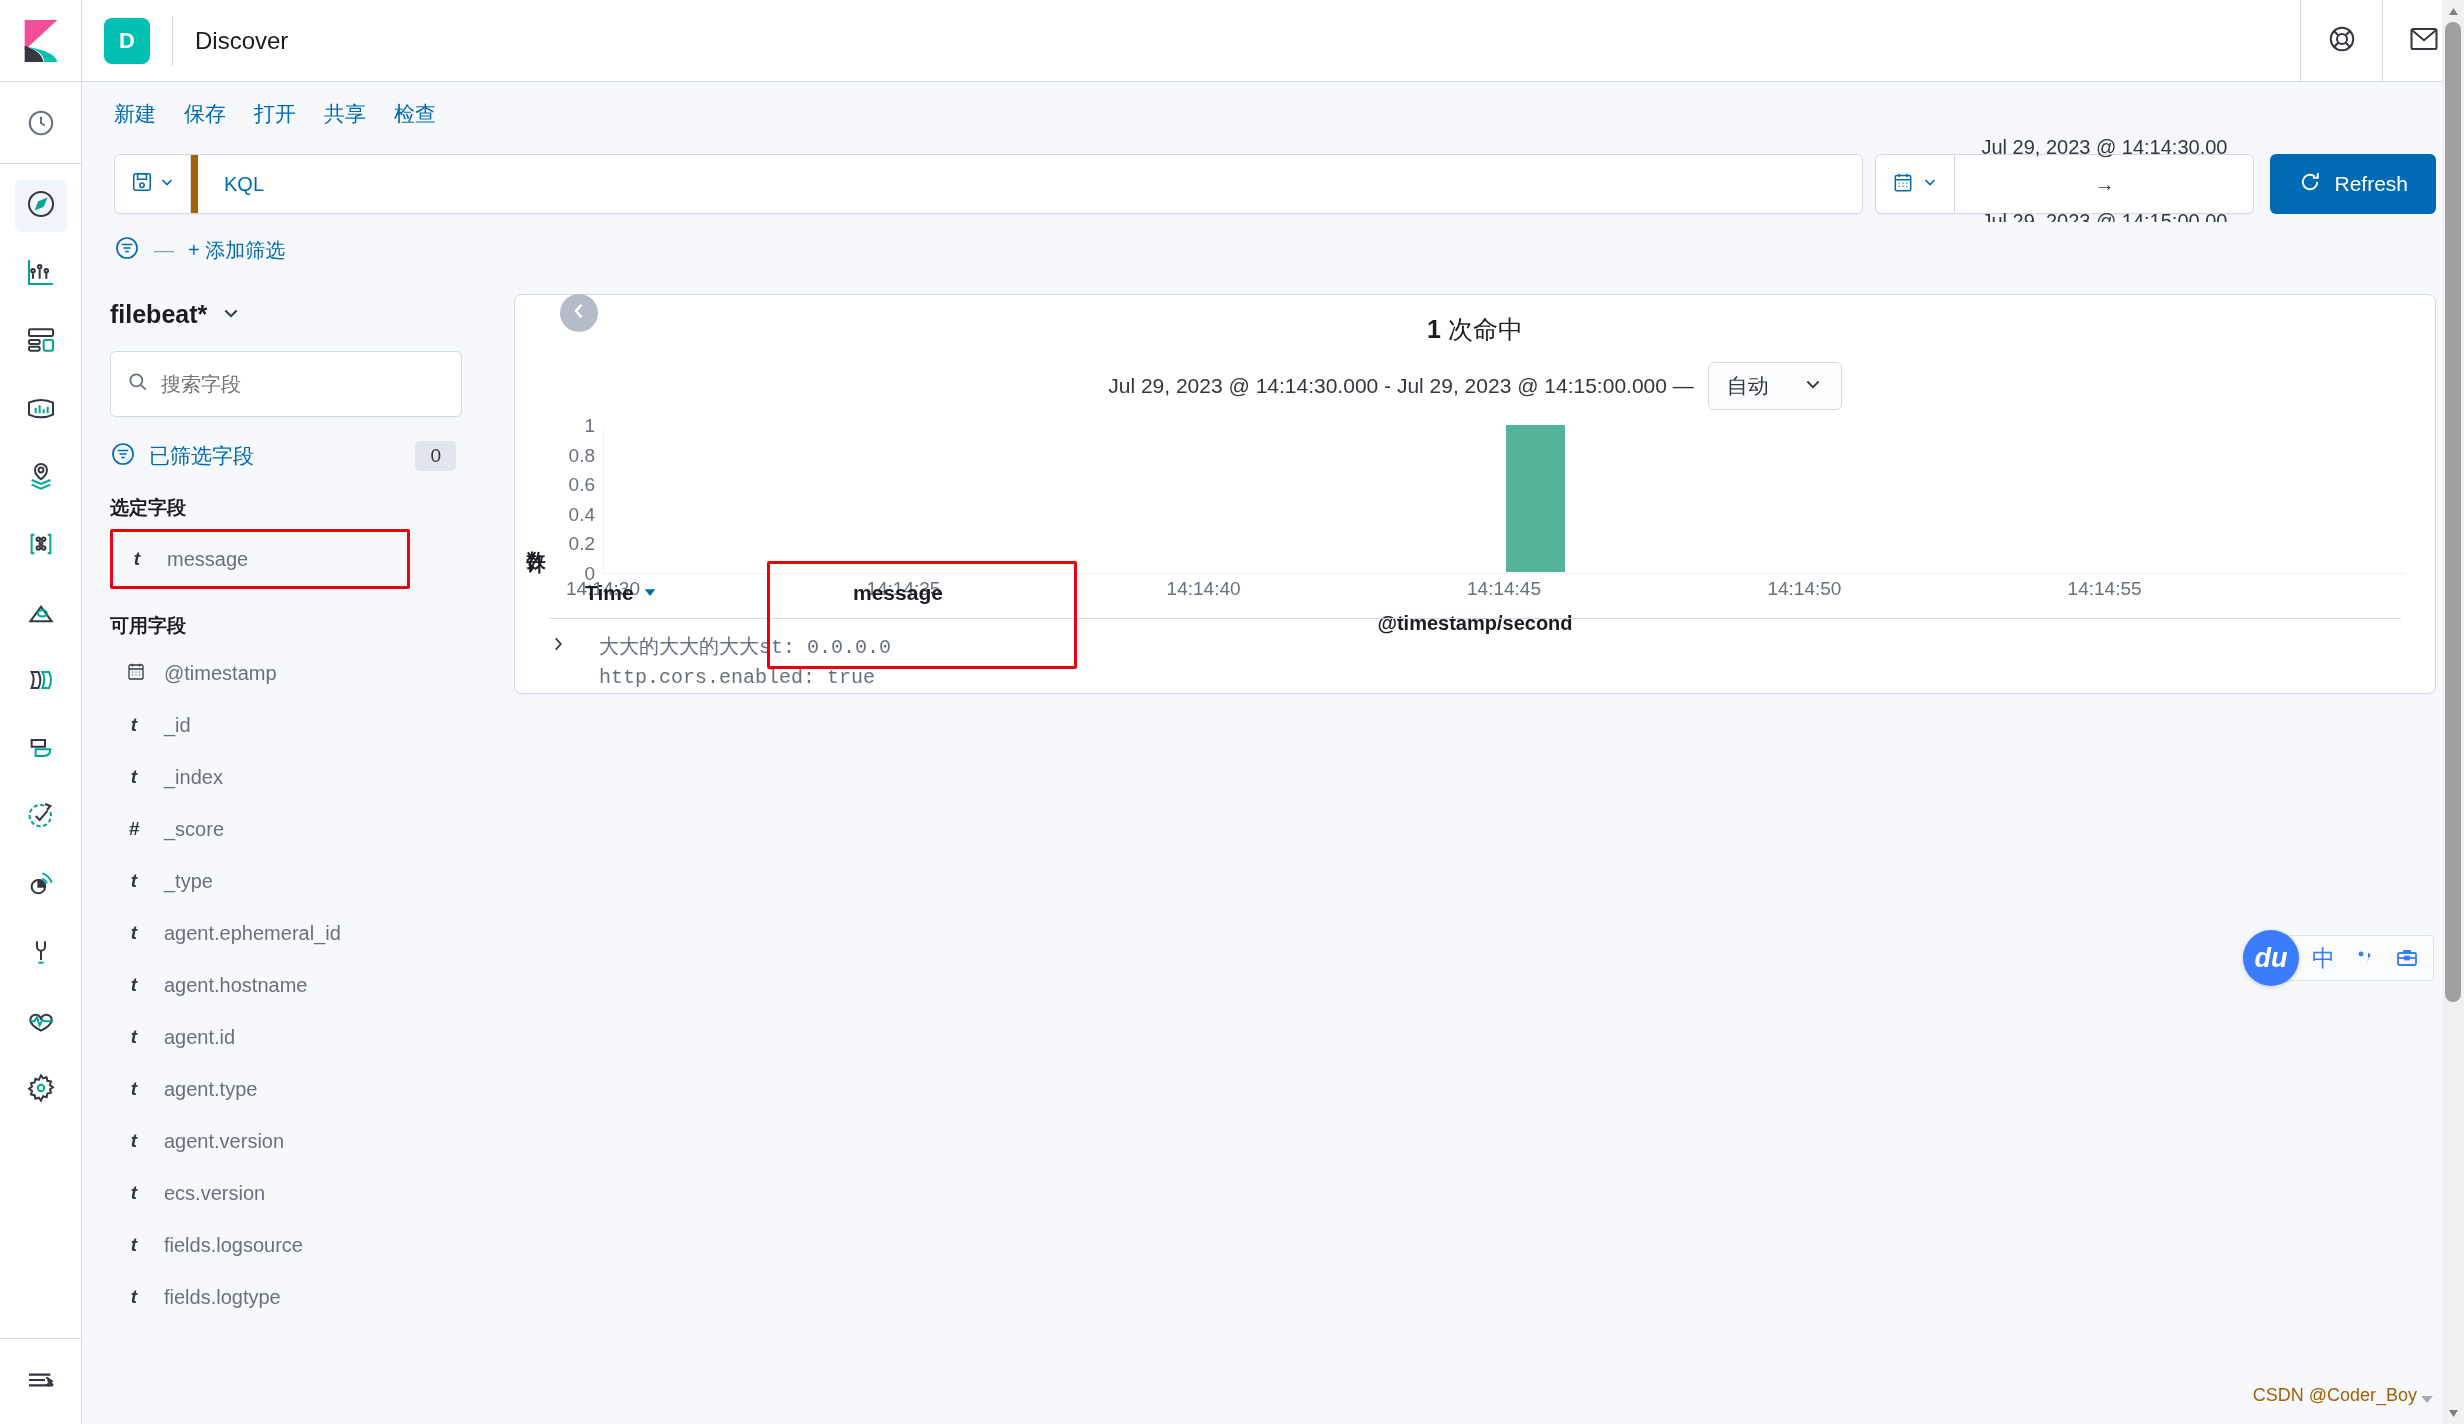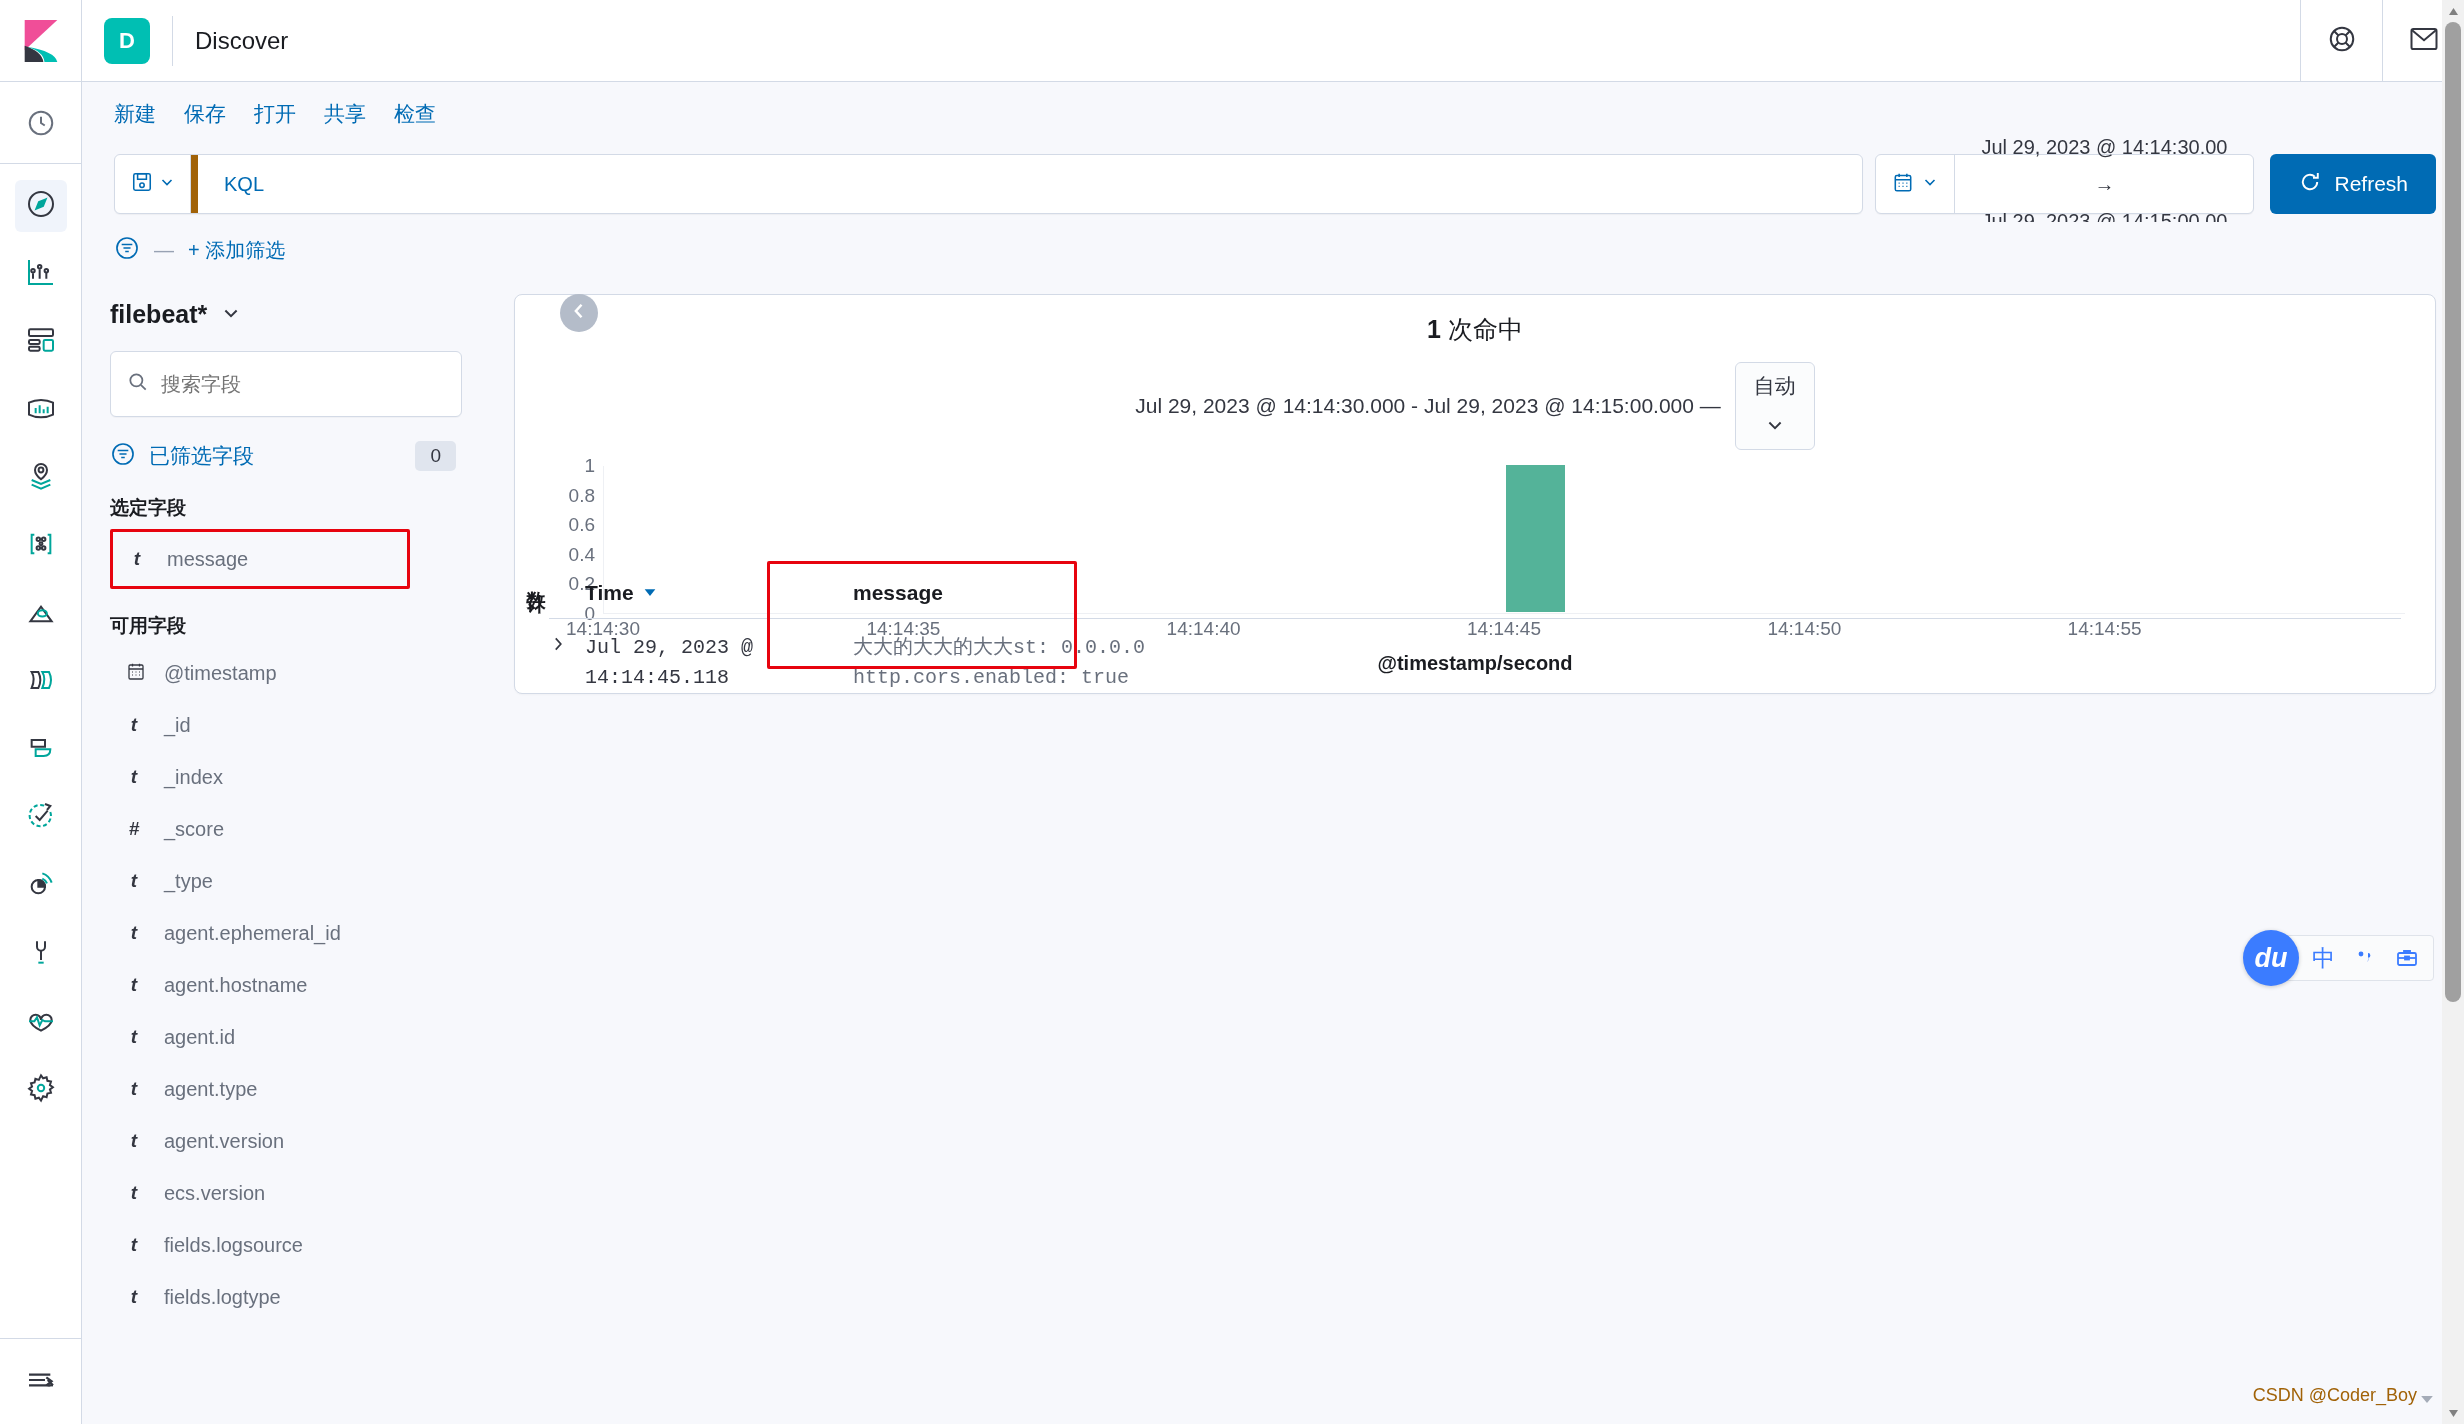--- a/index.html
+++ b/index.html
@@ -176,22 +176,22 @@
     overflow: hidden;
   }
   .hits { text-align: center; font-size: 25px; color: #1a1c21; margin-top: 18px; }
   .hits b { font-weight: 700; }
   .hits-range {
     text-align: center; font-size: 21px; color: #343741;
     margin-top: 16px; display: flex; align-items: center; justify-content: center; gap: 14px;
   }
   .interval-select {
     border: 1px solid #d3dae6; border-radius: 6px; background: #fbfcfd;
-    padding: 9px 18px; display: flex; align-items: center; gap: 15px;
-    font-size: 21px; color: #343741; cursor: pointer; flex-direction: column;
+    padding: 9px 18px; display: flex; align-items: center; gap: 34px;
+    font-size: 21px; color: #343741; cursor: pointer;
   }
 
   
   .chartwrap { position: relative; height: 250px; margin-top: 16px; }
   .ylabel {
     position: absolute; left: 8px; top: 112px;
     font-size: 19px; color: #1a1c21; font-weight: 700;
     writing-mode: vertical-rl; text-orientation: upright; letter-spacing: -2px;
   }
   .ytick {
@@ -704,21 +704,20 @@
             <div class="dt-col-msg">message</div>
           </div>
           <div class="dt-row">
             <div class="dt-toggle">
               <span>
                 <svg width="18" height="18" viewBox="0 0 16 16" fill="none" stroke="#343741" stroke-width="1.5">
                   <path d="M6 3 L10.5 8 L6 13"></path>
                 </svg>
               </span>
             </div>
-            <div class="dt-time">Jul 29, 2023 @ 14:14:45.118</div>
             <div class="dt-msg">
               <div>大大的大大的大大st: 0.0.0.0</div>
               <div>http.cors.enabled: true</div>
             </div>
           </div>
           <div class="msg-highlight-box"></div>
         </div>
 
       </div>
     </div>

